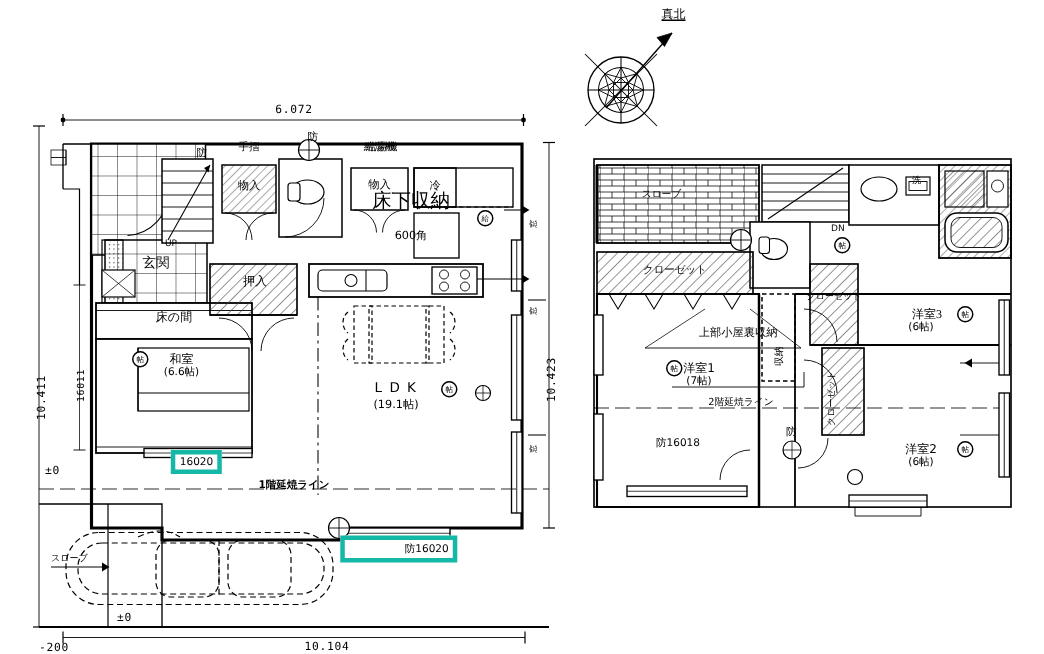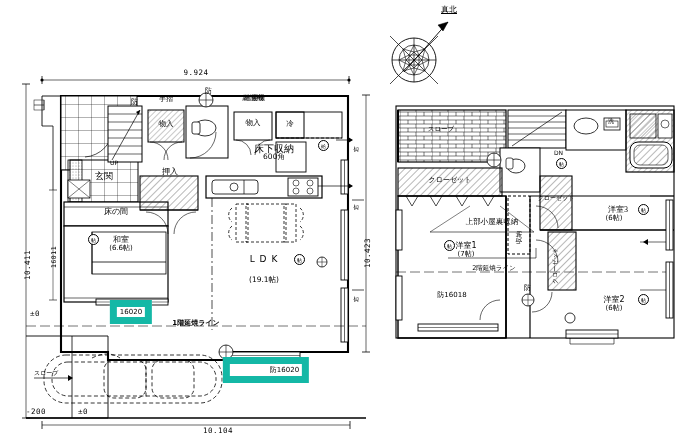--- a/index.html
+++ b/index.html
@@ -7,21 +7,21 @@
        font-family:"DejaVu Sans","Liberation Sans",sans-serif;color:#000;}
   .stage{position:absolute;left:0;top:0;width:696px;height:436px;}
   svg{position:absolute;left:0;top:0;}
   .lbl{position:absolute;font-size:7px;line-height:1.05;white-space:nowrap;color:#000;}
   .lbl.c{text-align:center;transform:translateX(-50%);}
   .lbl.big{font-size:9px;letter-spacing:1px;}
   .lbl.dim{font-size:7.5px;font-family:"DejaVu Sans Mono","Liberation Mono",monospace;letter-spacing:.5px;}
   .lbl.vert{transform-origin:left top;transform:rotate(-90deg);}
   .lbl.tiny{font-size:5.5px;}
   .lbl.sm{font-size:6px;}
-  .boxlbl{position:absolute;font-size:7px;border:7px solid #14b8a6;background:#fff;
+  .boxlbl{position:absolute;font-size:7px;border:3px solid #14b8a6;background:#fff;
           padding:1px 3px;white-space:nowrap;transform:translateX(-50%);}
   .circ{position:absolute;border:1px solid #000;border-radius:50%;
         font-size:5px;display:flex;align-items:center;justify-content:center;background:#fff;}
 </style>
 </head>
 <body>
 
 <div class="stage">
 
 <svg width="696" height="436" viewBox="0 0 696 436">
@@ -348,43 +348,43 @@
     </g>
 
     <line x1="404" y1="72" x2="448" y2="22" stroke-width="0.9"></line>
     <path d="M448 22 l-10 3 5 6 z" fill="#000" stroke="#000" stroke-width="0.5"></path>
   </g>
 
 </svg>
 
 <div class="lbl" style="left:441px;top:6px;font-size:8px;text-decoration:underline;">真北</div>
 
-<div class="lbl dim c" style="left:196px;top:69px;">9.924</div>
+<div class="lbl dim c" style="left:196px;top:69px;">6.072</div>
 <div class="lbl dim vert" style="left:24px;top:280px;">10.411</div>
 <div class="lbl dim vert" style="left:51px;top:268px;font-size:6.5px;">16011</div>
 <div class="lbl dim vert" style="left:364px;top:268px;">10.423</div>
 <div class="lbl dim c" style="left:218px;top:427px;">10.104</div>
 <div class="lbl dim" style="left:30px;top:310px;">±0</div>
-<div class="lbl dim" style="left:26px;top:408px;">-200</div>
+<div class="lbl dim" style="left:26px;top:428px;">-200</div>
 <div class="lbl dim" style="left:78px;top:408px;">±0</div>
 
 <div class="lbl c" style="left:104px;top:172px;font-size:9px;">玄関</div>
 <div class="lbl c" style="left:116px;top:208px;font-size:8px;">床の間</div>
 <div class="lbl c" style="left:121px;top:236px;font-size:8px;">和室</div>
 <div class="lbl c" style="left:121px;top:245px;font-size:7px;">(6.6帖)</div>
 <div class="lbl big c" style="left:264px;top:255px;text-align:center;">L D K</div>
-<div class="lbl c" style="left:264px;top:276px;font-size:7.5px;">(19.1帖)</div>
-<div class="lbl c" style="left:170px;top:168px;font-size:8px;text-align:right;">押入</div>
+<div class="lbl c" style="left:264px;top:266px;font-size:7.5px;">(19.1帖)</div>
+<div class="lbl c" style="left:170px;top:184px;font-size:8px;text-align:right;">押入</div>
 <div class="lbl c" style="left:166px;top:120px;font-size:7.5px;">物入</div>
 <div class="lbl c" style="left:253px;top:95px;font-size:7px;">給湯機</div>
 <div class="lbl c" style="left:253px;top:119px;font-size:7.5px;">物入</div>
 
 <div class="lbl c" style="left:166px;top:96px;font-size:7px;font-family:Liberation Mono, monospace;">手摺</div>
 <div class="lbl c" style="left:290px;top:120px;font-size:7.5px;">冷</div>
-<div class="lbl c" style="left:274px;top:144px;font-size:10px;">床下収納</div>
+<div class="lbl c" style="left:274px;top:128px;font-size:13px;">床下収納</div>
 <div class="lbl c" style="left:274px;top:153px;font-size:7.5px;">600角</div>
 <div class="lbl sm" style="left:110px;top:160px;">UP</div>
 <div class="lbl tiny" style="left:131px;top:99px;font-size:7px;">防</div>
 <div class="lbl tiny" style="left:205px;top:88px;font-size:7px;">防</div>
 <div class="lbl c" style="left:196px;top:320px;font-size:7px;font-weight:bold;">1階延焼ライン</div>
 <div class="lbl sm" style="left:34px;top:370px;">スローブ</div>
 
 <div class="boxlbl" style="left:131px;top:300px;">16020</div>
 <div class="boxlbl" style="left:266px;top:357px;padding-left:40px;">防16020</div>
 

